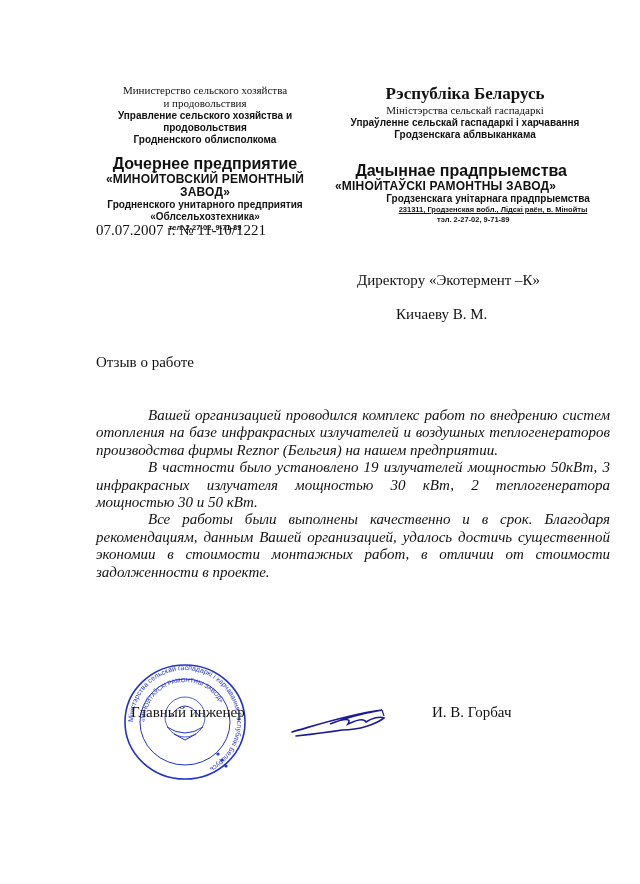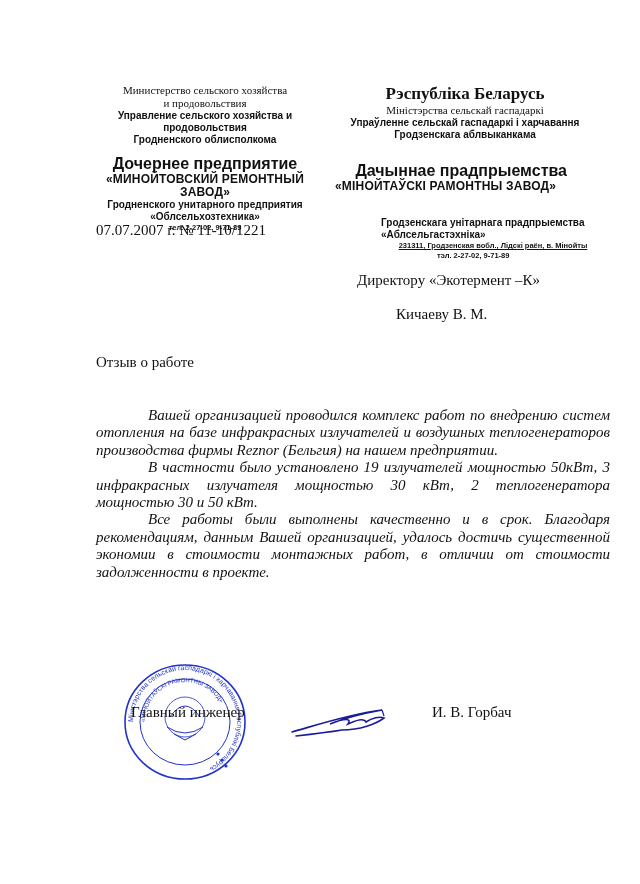--- a/index.html
+++ b/index.html
@@ -36,22 +36,21 @@
   <div class="t6">тел. 2-27-02, 9-71-89</div>
 </div>
 
 <div class="hdr" style="left:335px; top:84px; width:260px;">
   <div class="t1">Рэспубліка Беларусь</div>
   <div class="t2">Міністэрства сельскай гаспадаркі</div>
   <div class="t3">Упраўленне сельскай гаспадаркі і харчавання</div>
   <div class="t3">Гродзенскага аблвыканкама</div>
   <div class="t4" style="margin-top:20px; text-align:right; padding-right:28px;">Дачыннае прадпрыемства</div>
   <div class="t5" style="text-align:left;">«МІНОЙТАЎСКІ РАМОНТНЫ ЗАВОД»</div>
-  <div class="t3" style="text-align:left; padding-left:46px;margin-top:24px;">Гродзенскага унітарнага прадпрыемства</div>
-  <div class="t3" style="text-align:left; padding-left:46px;">«Аблсельгастэхніка»</div>
+  <div class="t3" style="text-align:center; padding-left:46px;">Гродзенскага унітарнага прадпрыемства</div>
   <div class="t6" style="text-align:center; padding-left:56px;text-decoration:underline;">231311, Гродзенская вобл., Лідскі раён, в. Мінойты</div>
   <div class="t6" style="text-align:left; padding-left:102px;">тэл. 2-27-02, 9-71-89</div>
 </div>
 
 <div class="abs ref">07.07.2007 г. № 11-10/1221</div>
 
 <div class="abs addressee" style="left:357px; top:272px;">Директору «Экотермент –К»</div>
 <div class="abs addressee" style="left:396px; top:306px;">Кичаеву В. М.</div>
 
 <div class="abs" style="left:96px; top:354px; font-size:15px;">Отзыв о работе</div>

